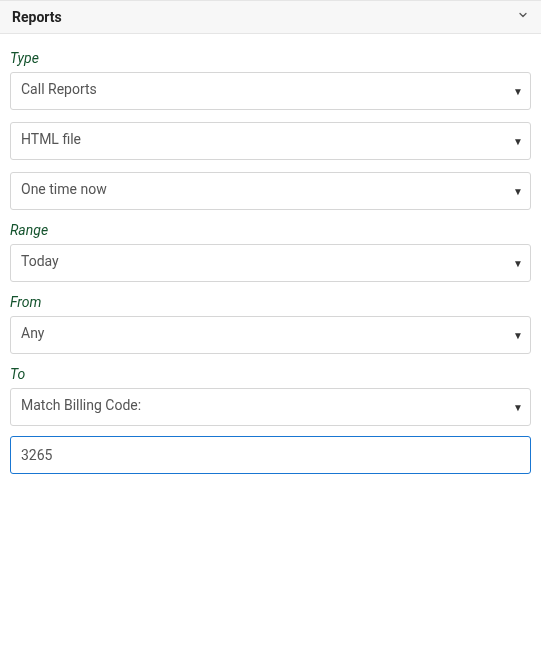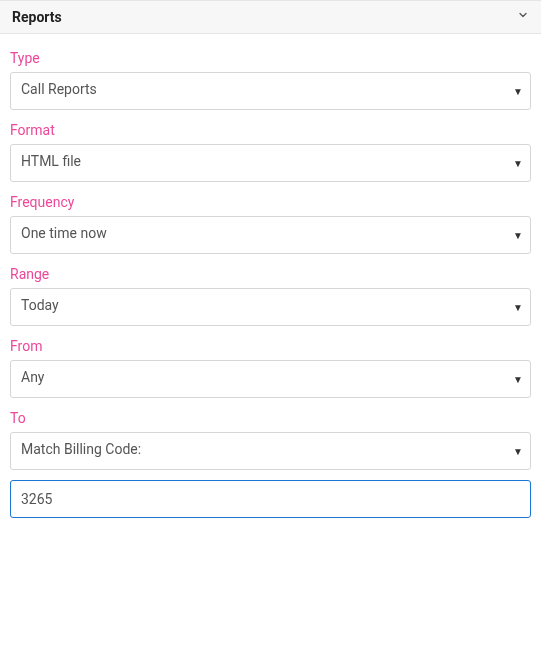--- a/index.html
+++ b/index.html
@@ -37,23 +37,24 @@
       padding: 8px 10px 12px 10px;
     }
     .form-group {
       margin-top: 12px;
     }
     .form-group:first-child {
       margin-top: 8px;
     }
     .form-label {
       display: block;
-      color: #ec4899;
+      color: #14532d;
       font-size: 14px;
       margin-bottom: 6px;
+      font-style: italic;
     }
     .select-wrap {
       position: relative;
     }
     .form-input,
     .form-select {
       width: 100%;
       border: 1px solid #d6d6d6;
       border-radius: 3px;
       padding: 8px 10px;
@@ -103,30 +104,28 @@
   <div class="form-group">
     <label class="form-label">Type</label>
     <div class="select-wrap">
       <div class="form-select">Call Reports</div>
       <span class="select-arrow">▼</span>
     </div>
   </div>
 
 
   <div class="form-group">
-    <label class="form-label">Format</label>
     <div class="select-wrap">
       <div class="form-select">HTML file</div>
       <span class="select-arrow">▼</span>
     </div>
   </div>
 
 
   <div class="form-group">
-    <label class="form-label">Frequency</label>
     <div class="select-wrap">
       <div class="form-select">One time now</div>
       <span class="select-arrow">▼</span>
     </div>
   </div>
 
   <div class="form-group">
     <label class="form-label">Range</label>
     <div class="select-wrap">
       <div class="form-select">Today</div>

